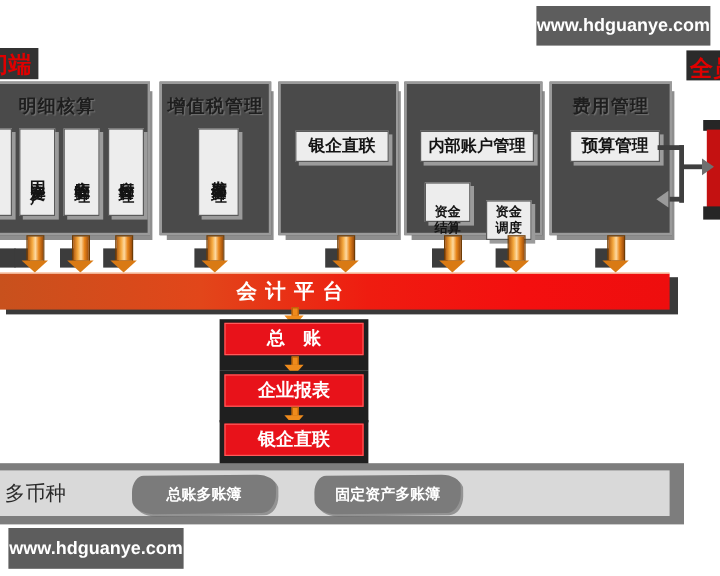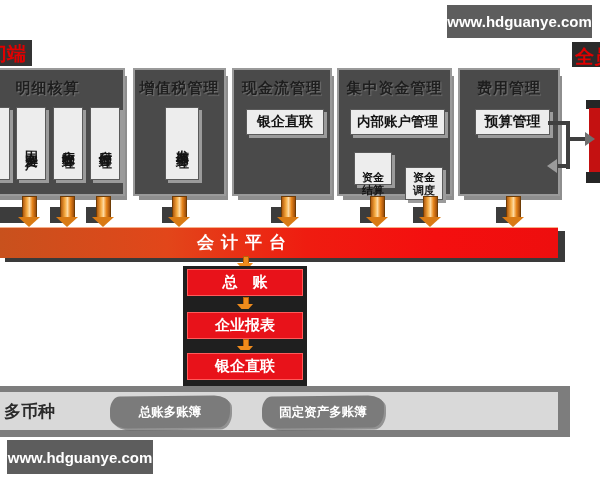--- a/index.html
+++ b/index.html
@@ -61,21 +61,21 @@
   #flow-dark-2{top:309px;}  #flow-red-2{top:312px;}
   #flow-dark-3{top:350px;}  #flow-red-3{top:353px;}
   
   .mini-stem{position:absolute;left:243px;width:6px;background:#ef8b1c;border:1px solid #b85f07;box-sizing:border-box;}
   .mini-head{position:absolute;left:237px;width:0;height:0;
       border-left:8px solid transparent;border-right:8px solid transparent;
       border-top:9px solid #ef8b1c;}
   
   #bbar-outer{position:absolute;left:0;top:386px;width:570px;height:51px;background:#7d7d7d;}
   #bbar-inner{position:absolute;left:0;top:392px;width:558px;height:38px;background:#d9d9d9;}
-  #bbar-label{position:absolute;left:4px;top:400px;color:#2b2b2b;font-size:17px;font-weight:bold;}
+  #bbar-label{position:absolute;left:4px;top:400px;color:#2b2b2b;font-size:17px;font-weight:normal;}
   .sketch{position:absolute;top:396px;height:32px;background:#7b7b7b;color:#ffffff;
       font-size:12.5px;font-weight:bold;display:flex;align-items:center;justify-content:center;
       border-radius:10px 16px 12px 18px / 14px 10px 16px 12px;transform:rotate(-0.6deg);
       box-shadow:2px 2px 0 rgba(90,90,90,0.55);}
   #sketch-1{left:110px;width:120px;}
   #sketch-2{left:262px;width:122px;}
   
   .edge-cap{position:absolute;left:586px;width:14px;background:#262626;}
   #edge-cap-top{top:100px;height:9px;}
   #edge-cap-bottom{top:172px;height:11px;}
@@ -111,26 +111,24 @@
     <div class="chip vchip" style="left:81px;top:37px;width:30px;height:73px;">应收管理</div>
     <div class="chip vchip" style="left:118px;top:37px;width:30px;height:73px;">应付管理</div>
   </div>
 
   <div class="module" id="module-2">
     <div class="module-title">增值税管理</div>
     <div class="chip vchip" style="left:30px;top:37px;width:34px;height:73px;">发票管理</div>
   </div>
 
   <div class="module" id="module-3">
-    <div class="module-title">现金流管理</div>
     <div class="chip" style="left:12px;top:39px;width:78px;height:26px;font-size:14px;">银企直联</div>
   </div>
 
   <div class="module" id="module-4">
-    <div class="module-title">集中资金管理</div>
     <div class="chip" style="left:11px;top:39px;width:95px;height:26px;font-size:13.5px;">内部账户管理</div>
     <div class="chip" style="left:15px;top:82px;width:38px;height:33px;">
       <span style="display:block;width:24px;font-size:11px;line-height:1.15;word-break:break-all;text-align:center;margin-top:30px;">资金结算</span>
     </div>
     <div class="chip" style="left:66px;top:82px;width:38px;height:33px;margin-top:15px;">
       <span style="display:block;width:24px;font-size:11px;line-height:1.15;word-break:break-all;text-align:center;">资金调度</span>
     </div>
   </div>
 
   <div class="module" id="module-5">

